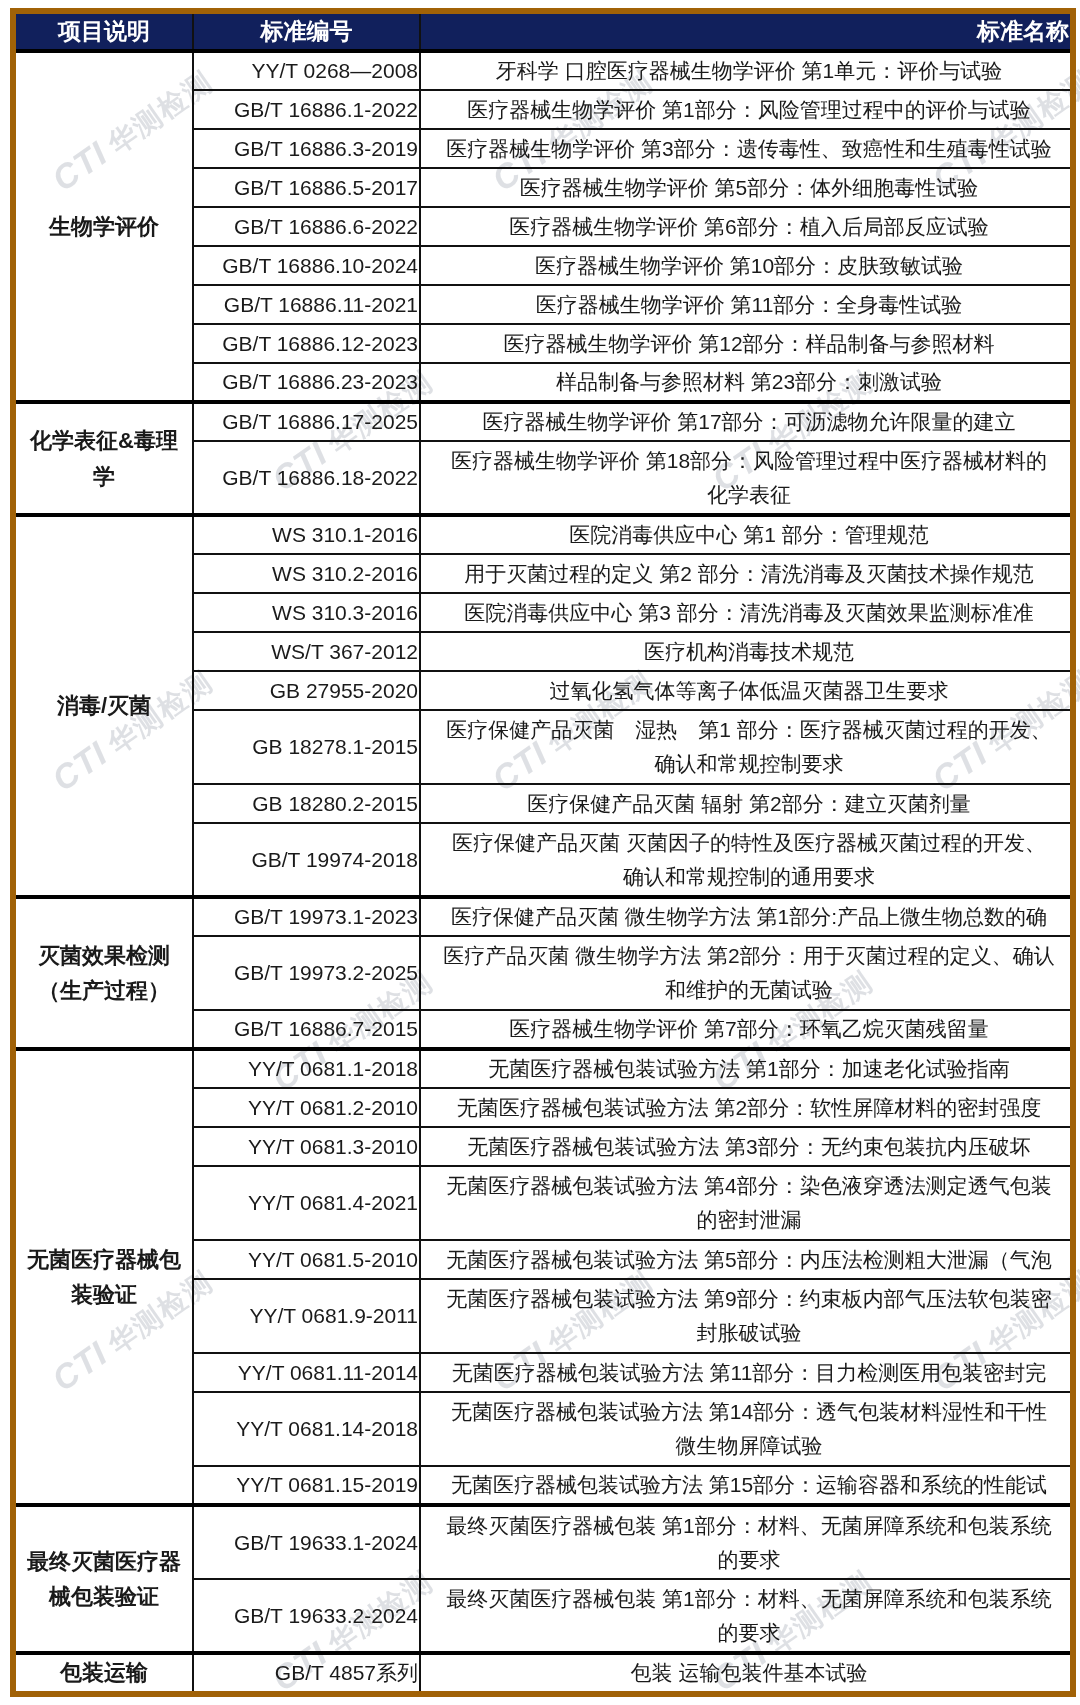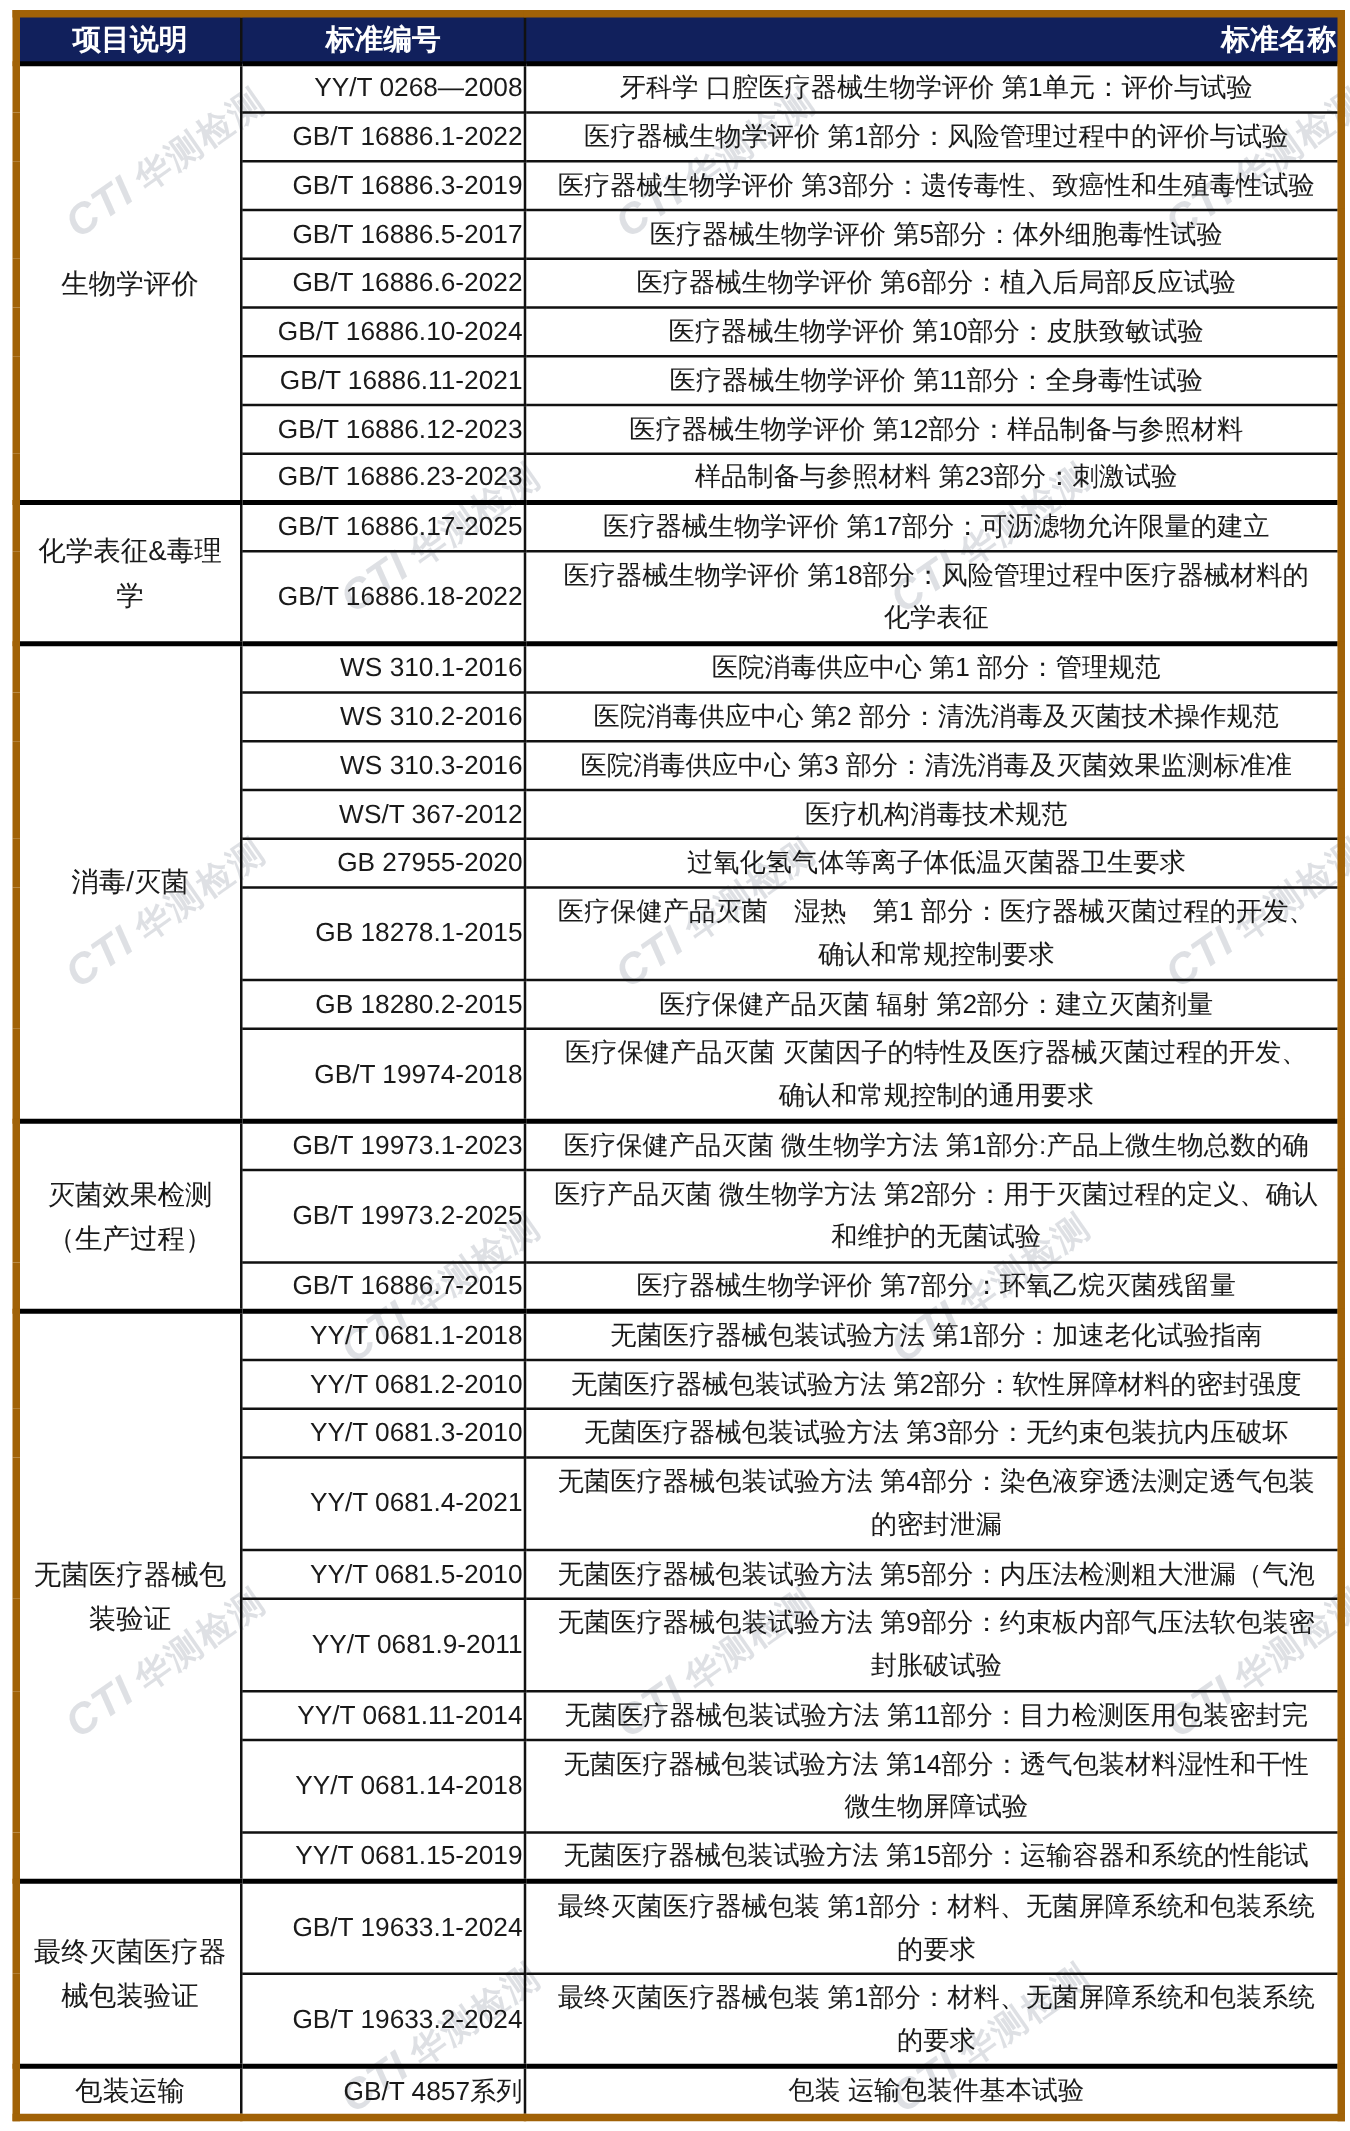--- a/index.html
+++ b/index.html
@@ -49,21 +49,21 @@
   }
   th.h-center { text-align:center; }
   th.h-left   { text-align:right; padding-left:10px; }
 
   td { color:#1a1a1a; font-size:21px; background:transparent; }
   tr.single { height:39px; }
   tr.double { height:74px; }
 
   td.group {
     text-align:center;
-    font-weight:normal;
+    font-weight:bold;
     font-size:22px;
     line-height:1.6;
     padding:0 4px;
   }
   td.code { text-align:right; white-space:nowrap; }
   td.name { text-align:center; padding-left:9px; padding-right:2px; }
   td.name div { white-space:nowrap; line-height:1.6; }
 
   tr.group-start td { border-top:4px solid #000; }
   tbody tr:last-child td { border-bottom:4px solid #000; }
@@ -181,21 +181,21 @@
           <div>消毒/灭菌</div>
         </td>
         <td class="code">WS 310.1-2016</td>
         <td class="name">
           <div>医院消毒供应中心 第1 部分：管理规范</div>
         </td>
       </tr>
       <tr class="single">
         <td class="code">WS 310.2-2016</td>
         <td class="name">
-          <div>医院消毒供应中心 第2 部分：清洗消毒及灭菌技术操作规范</div>
+          <div>用于灭菌过程的定义 第2 部分：清洗消毒及灭菌技术操作规范</div>
         </td>
       </tr>
       <tr class="single">
         <td class="code">WS 310.3-2016</td>
         <td class="name">
           <div>医院消毒供应中心 第3 部分：清洗消毒及灭菌效果监测标准准</div>
         </td>
       </tr>
       <tr class="single">
         <td class="code">WS/T 367-2012</td>

